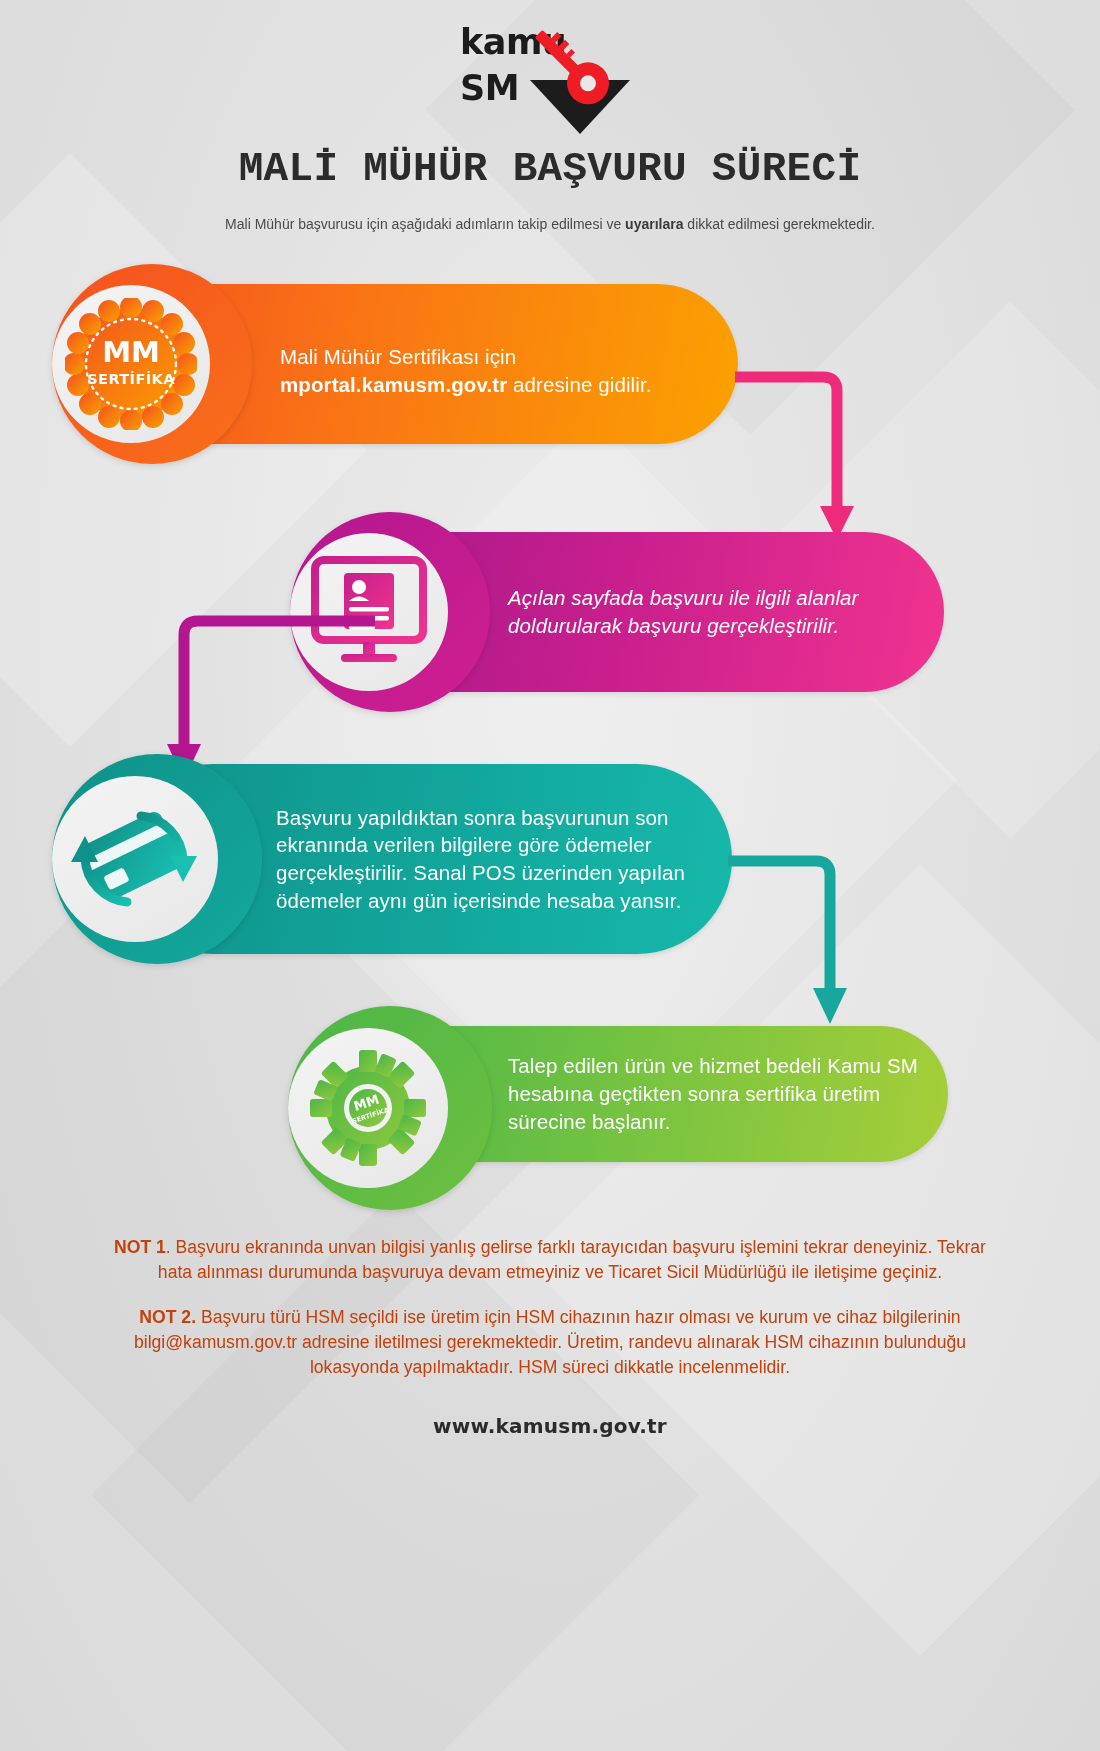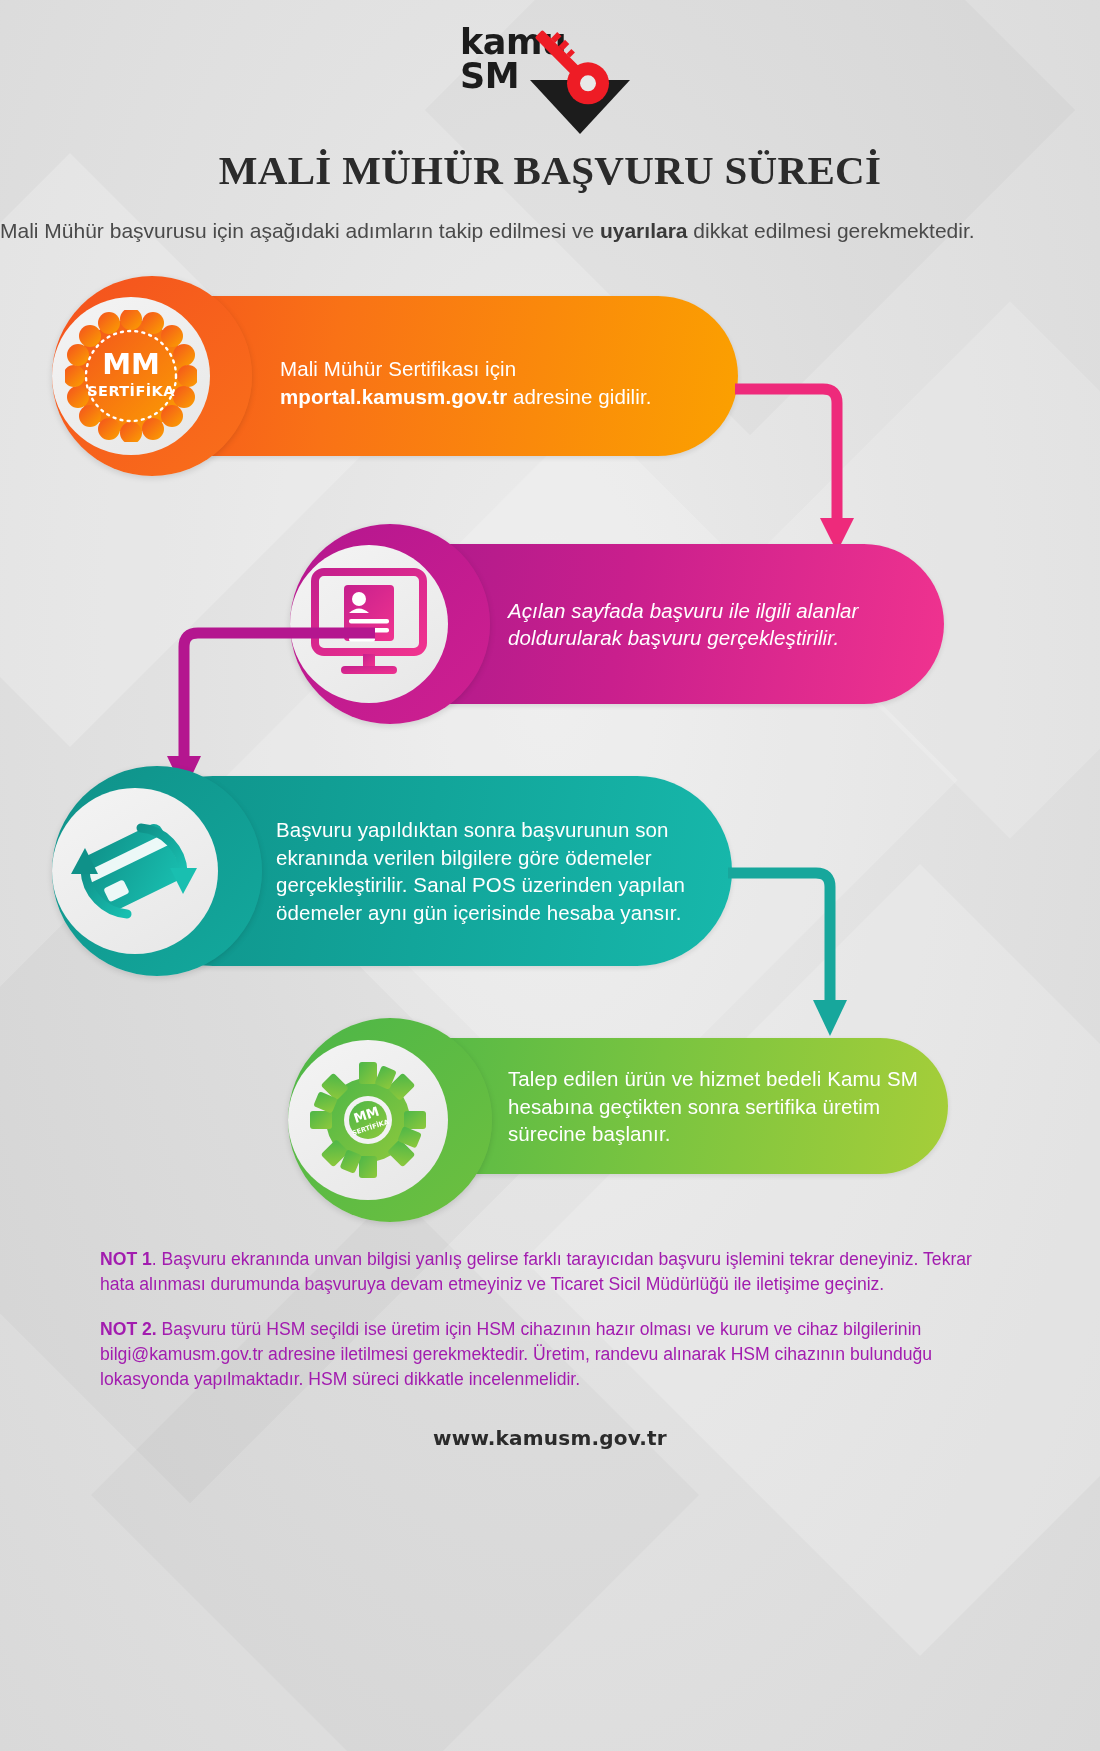--- a/index.html
+++ b/index.html
@@ -33,34 +33,35 @@
     display: flex; align-items: flex-start; justify-content: center;
     padding-top: 22px;
   }
   .logo { position: relative; width: 180px; height: 112px; }
   .logo-text {
     position: absolute; left: 0; top: 4px;
     font-weight: bold; line-height: 0.96;
     font-size: 35px; letter-spacing: -0.5px; color: #1c1c1c;
     font-family: "DejaVu Sans", sans-serif;
   }
-  .logo-text .l2 { display:block; }
+  .logo-text .l2 { display:block;margin-top:12px; }
   .logo-svg { position: absolute; left: 60px; top: 0; }
 
   h1.title {
     text-align: center;
-    font-family: Liberation Serif, serif;
+    font-family: Liberation Mono, monospace;
     font-weight: bold;
     font-size: 41px;
     letter-spacing: 0.3px;
     color: #2b2b2b;
     margin-top: 6px;
   }
   .subtitle {
-    font-size: 21px;
+    text-align: center;
+    font-size: 14px;
     line-height: 1.45;
     color: #4a4a4a;
     margin-top: 22px;
     font-family: "Liberation Sans", sans-serif;
   }
   .subtitle b { font-weight: bold; color: #3a3a3a; }
 
   
   .steps { position: relative; margin-top: 30px; height: 965px; }
 
@@ -94,24 +95,25 @@
 
   
   .connector { position: absolute; }
 
   
   .notes {
     position: relative;
     margin: 0 auto;
     width: 900px;
     padding-top: 6px;
-    color: #a21caf;
+    color: #c2410c;
     font-size: 17.6px;
     line-height: 1.42;
     font-family: "Liberation Sans", sans-serif;
+    text-align: center;
   }
   .note + .note { margin-top: 20px; }
   .note b { font-weight: bold; }
 
   .footer {
     margin-top: 34px;
     text-align: center;
     font-weight: bold;
     font-size: 20px;
     color: #2b2b2b;

